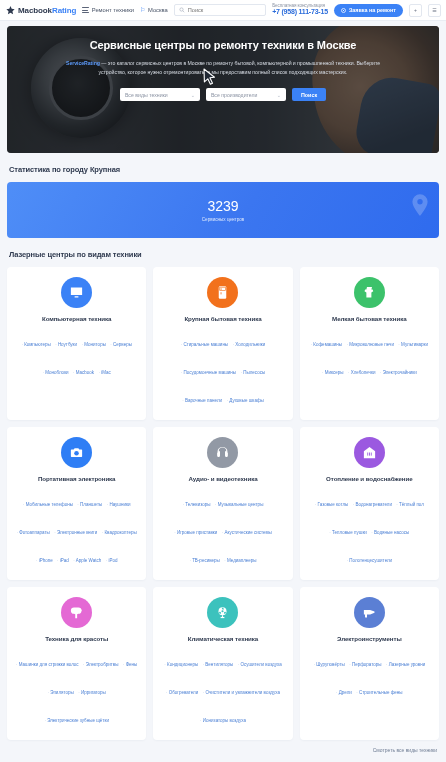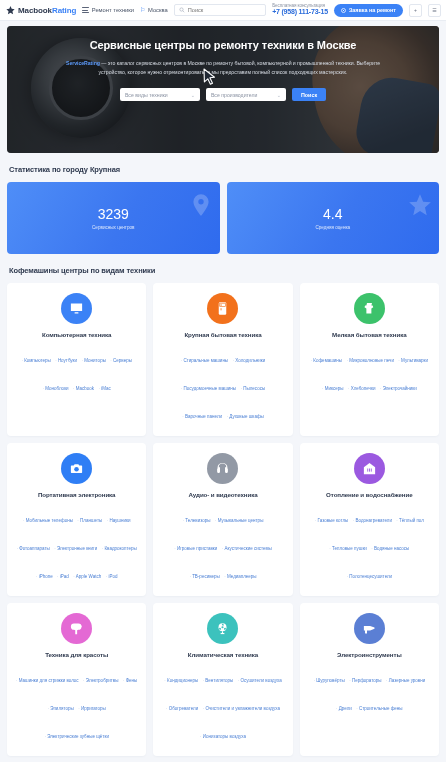--- a/index.html
+++ b/index.html
@@ -153,21 +153,21 @@
   }
 
   
   .section-title {
     font-size: 7.5px; color: #2f3a4f; font-weight: bold;
     margin: 12px 0 8px 9px; letter-spacing: -0.1px;
   }
 
   .stats { display: flex; gap: 7px; padding: 0 7px; }
   .stat-card {
-    flex: 1; height: 72px; border-radius: 4px;
+    flex: 1; height: 56px; border-radius: 4px;
     position: relative; overflow: hidden;
     display: flex; flex-direction: column;
     align-items: center; justify-content: center;
     background: linear-gradient(120deg,#4f8ef7 0%,#3b76f0 55%,#2f6bee 100%);
   }
   .stat-card .deco {
     position: absolute; right: 6px; top: 10px;
     opacity: .22; color: #fff;
   }
   .stat-num { color: #fff; font-size: 14px; font-weight: normal; line-height: 1; }
@@ -293,30 +293,23 @@
 
   <div class="stat-card">
     <svg class="deco" width="26" height="26" viewBox="0 0 24 24">
       <path d="M12 2a7 7 0 00-7 7c0 5 7 13 7 13s7-8 7-13a7 7 0 00-7-7zm0 9.5A2.5 2.5 0 1112 6.5a2.5 2.5 0 010 5z" fill="#fff"></path>
     </svg>
     <div class="stat-num">3239</div>
     <div class="stat-lbl">Сервисных центров</div>
   </div>
 
 
-  <div class="stat-card">
-    <svg class="deco" width="26" height="26" viewBox="0 0 24 24">
-      <path d="M12 2l2.9 6.9 7.1.6-5.4 4.8 1.6 7.2L12 17.6 5.8 21.5l1.6-7.2L2 9.5l7.1-.6z" fill="#fff"></path>
-    </svg>
-    <div class="stat-num">4.4</div>
-    <div class="stat-lbl">Средняя оценка</div>
-  </div>
 </div>
 
-<div class="section-title">Кофемашины центры по видам техники</div>
+<div class="section-title">Лазерные центры по видам техники</div>
 <div class="cat-grid" id="cat-grid">
     <div class="cat-card">
       <div class="cat-icon" style="background: rgb(59, 130, 246);">
         <svg viewBox="0 0 24 24">
           <path d="M3 4h18v12H3z" fill="#fff"></path>
           <path d="M9 18h6v2H9z" fill="#fff"></path>
           <rect x="5" y="6" width="14" height="8" fill="none"></rect>
         </svg>
       </div>
       <div class="cat-name">Компьютерная техника</div>

